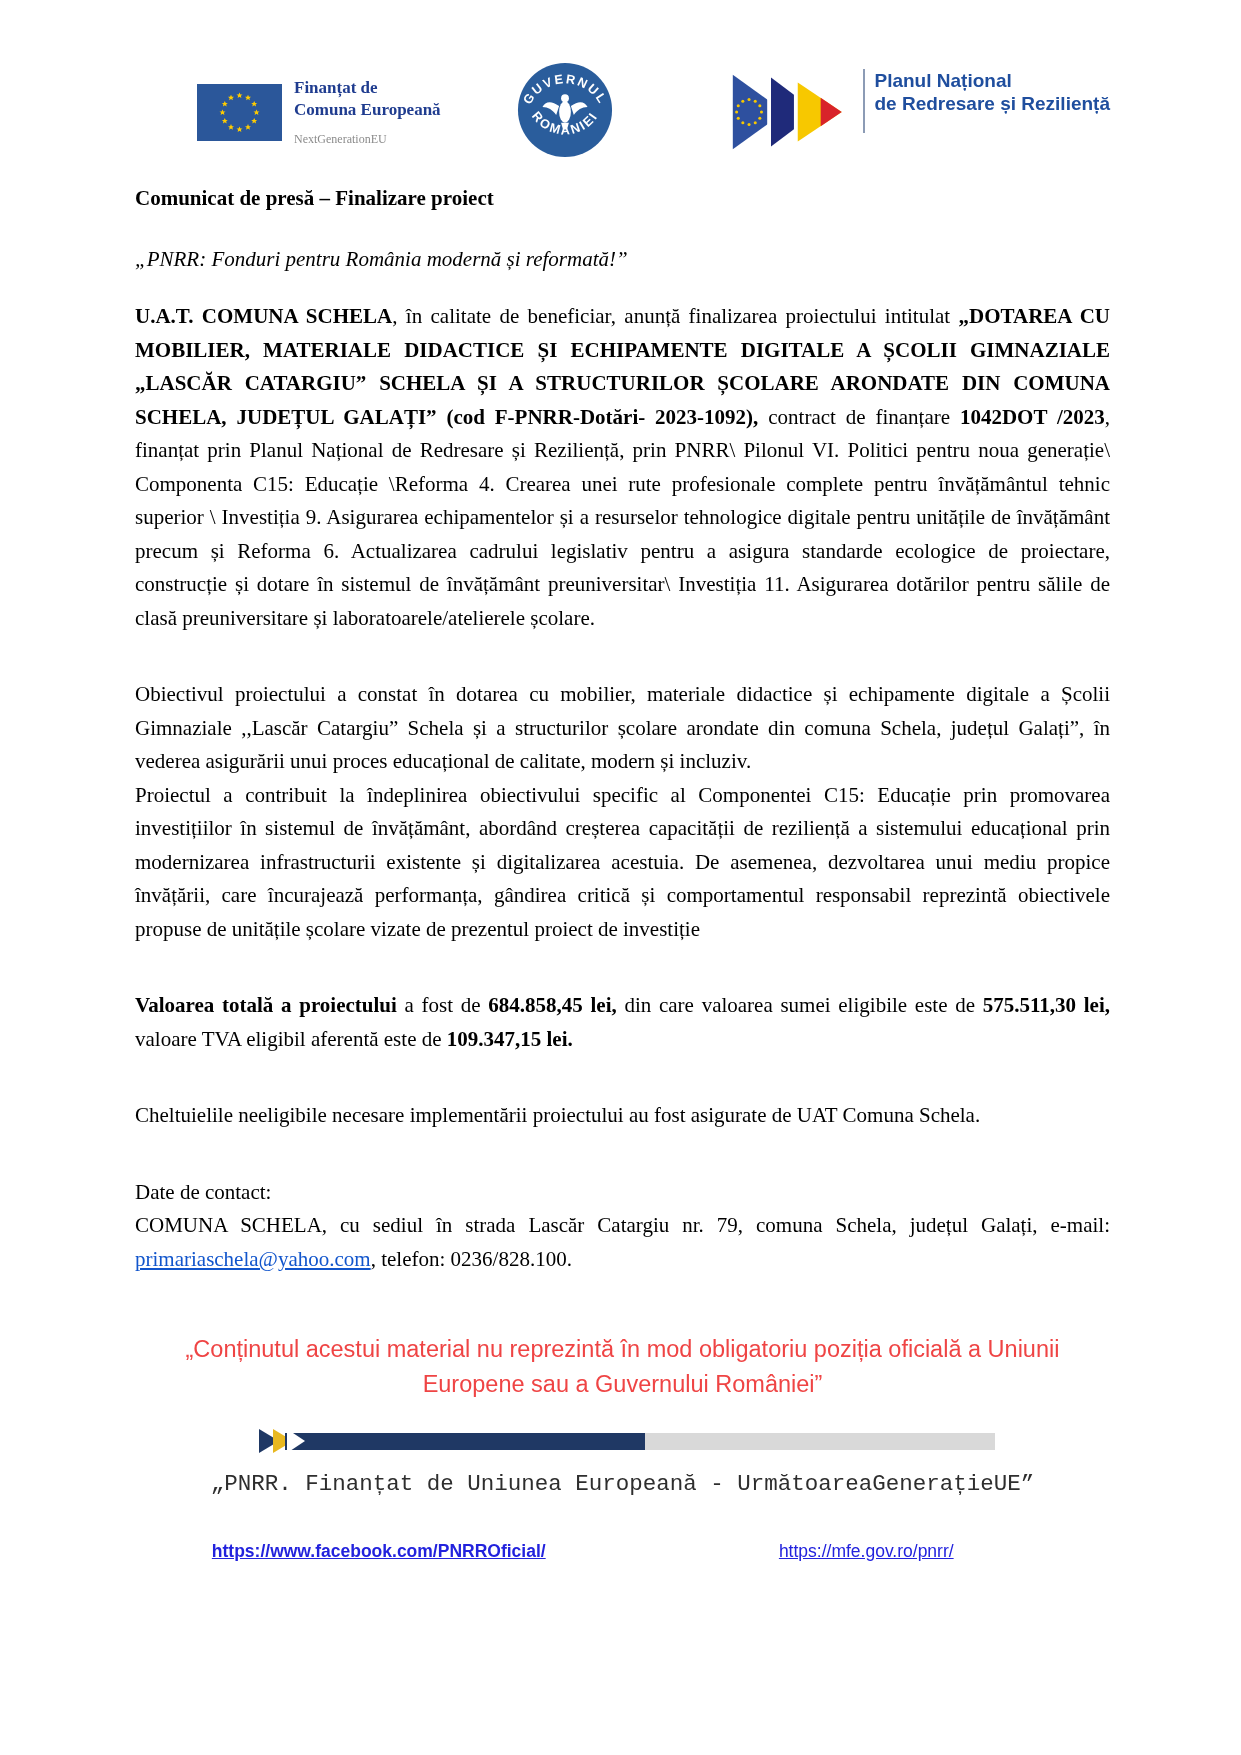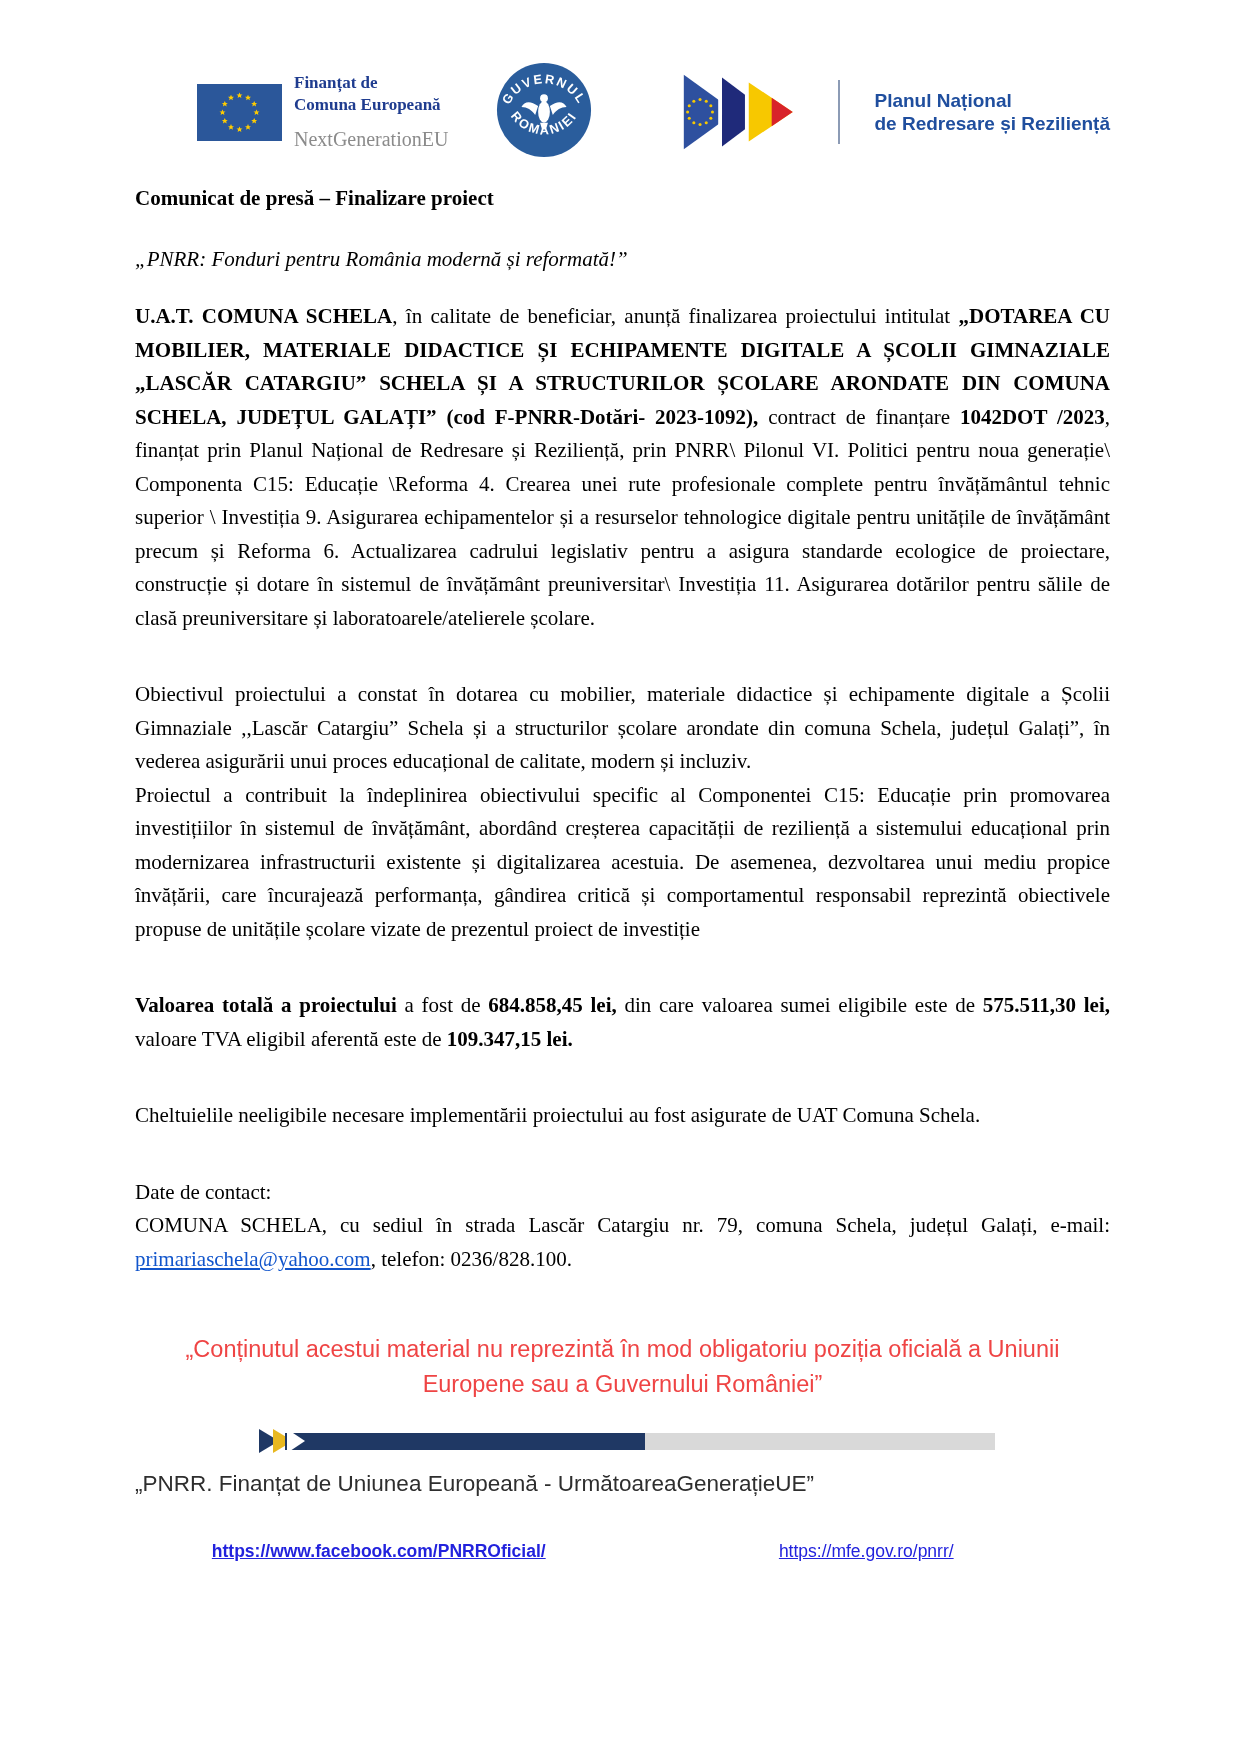--- a/index.html
+++ b/index.html
@@ -13,23 +13,23 @@
   .page { width: 1241px; min-height: 1755px; padding: 62px 131px 60px 135px; }
 
   
   .logos {
     display: flex; align-items: center; justify-content: space-between;
     padding-left: 62px; height: 100px;
   }
   .eu-block { display: flex; align-items: center; gap: 12px; }
   .eu-text { font-family: Liberation Serif, serif; line-height: 1.25; }
   .eu-text .l1, .eu-text .l2 { font-weight: bold; color: #1f3c8f; font-size: 17px; }
-  .eu-text .l3 { color: #8b8b8b; font-size: 20px; margin-top: 12px; }
+  .eu-text .l3 { color: #8b8b8b; font-size: 12px; margin-top: 12px; }
   .gov-block { margin-right: 40px; }
-  .pnrr-block { display: flex; align-items: center; gap: 24px; }
+  .pnrr-block { display: flex; align-items: flex-start; }
   .pnrr-sep { width: 2px; height: 64px; background: #8c9bb5; margin: 0 10px 0 6px; }
   .pnrr-text { font-family: "Liberation Sans", sans-serif; font-weight: bold; color: #1f4e9e; font-size: 19px; line-height: 1.22; }
 
   
   .doc-title { text-align: left; font-weight: bold; font-size: 21px; margin-top: 24px; }
   .doc-subtitle { text-align: left; font-style: italic; font-size: 21px; margin-top: 36px; }
 
   
   .body-text { margin-top: 28px; font-size: 21px; line-height: 33.5px; }
   .para { text-align: justify; }
@@ -48,22 +48,22 @@
   
   .footer-bar-wrap { position: relative; margin: 30px 95px 0 150px; height: 18px; }
   .footer-bar { display: flex; height: 17px; width: 710px; margin-left: 0; position: relative; }
   .bar-navy { background: #1f3864; width: 360px; height: 100%; position: relative; }
   .bar-gray { background: #d9d9d9; flex: 1; height: 100%; }
   .tri { position: absolute; width: 0; height: 0; top: -4px; }
   .tri-navy { left: -26px; border-top: 12px solid transparent; border-bottom: 12px solid transparent; border-left: 20px solid #1f3864; }
   .tri-gold { left: -12px; border-top: 12px solid transparent; border-bottom: 12px solid transparent; border-left: 20px solid #e8b820; }
   .tri-white { left: 2px; border-top: 12px solid transparent; border-bottom: 12px solid transparent; border-left: 18px solid #ffffff; }
   .footer-slogan {
-    font-family: Liberation Sans, sans-serif; font-size: 22.5px; color: #2e2e2e;
-    text-align: left; margin-top: 20px;
+    font-family: Liberation Mono, monospace; font-size: 22.5px; color: #2e2e2e;
+    text-align: center; margin-top: 20px;
   }
   .footer-links {
     display: flex; margin-top: 44px;
     font-family: "Liberation Sans", sans-serif; font-size: 17.5px;
   }
   .footer-links .cell { flex: 1; text-align: center; }
   .footer-links a { color: #2222dd; text-decoration: underline; cursor: pointer; }
   .footer-links .cell.right a { font-weight: bold; }
 </style>
 </head>

